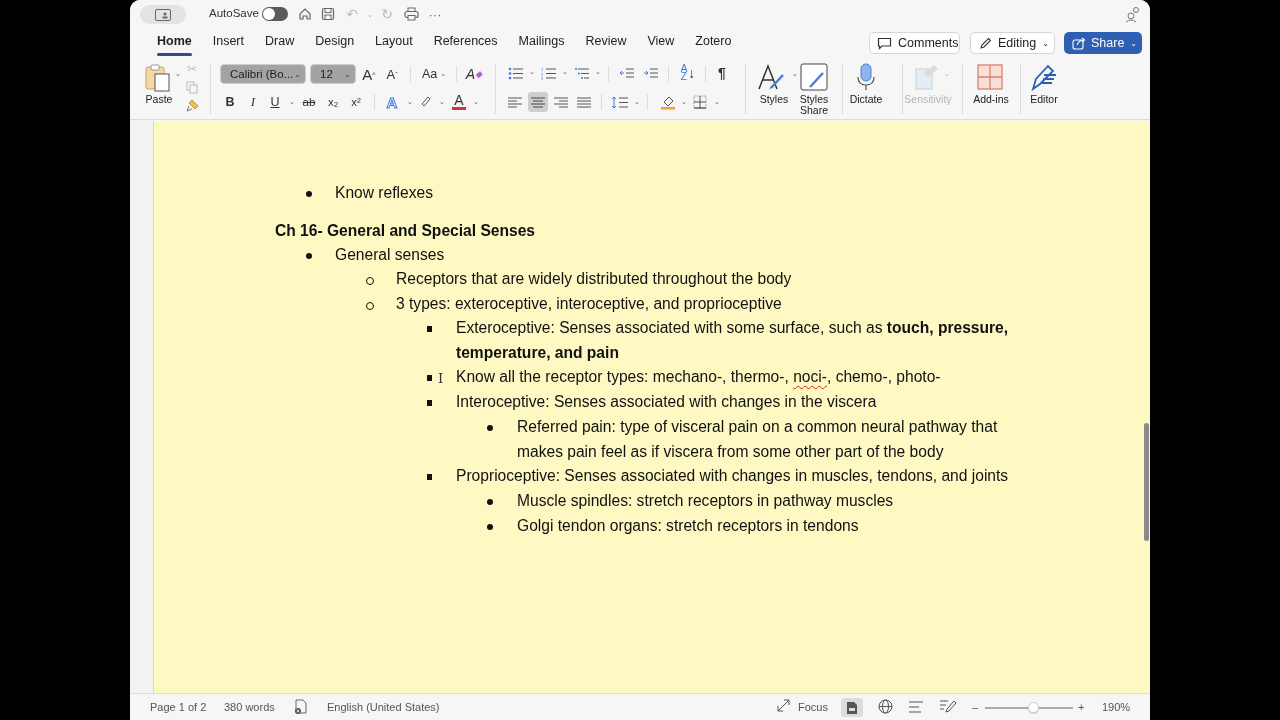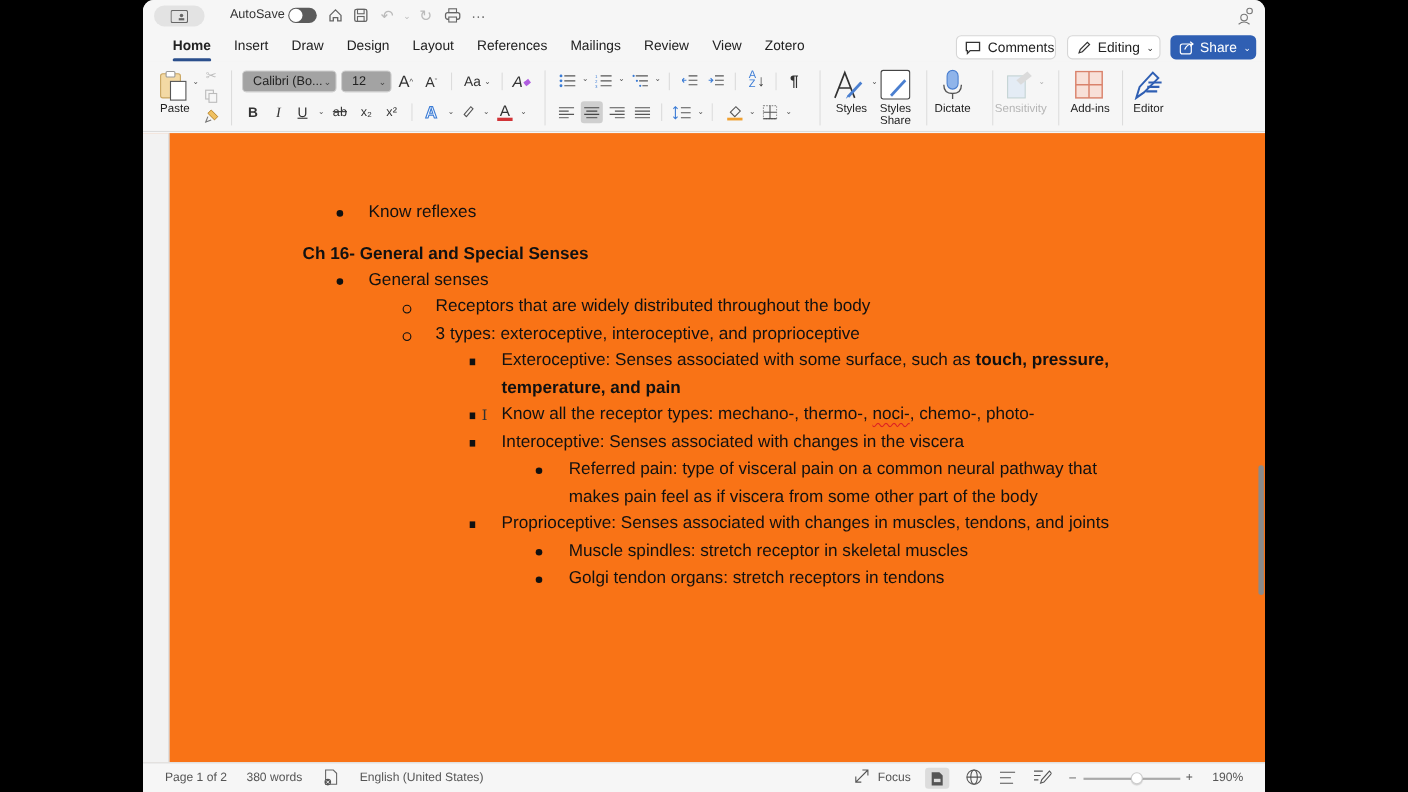--- a/index.html
+++ b/index.html
@@ -34,21 +34,21 @@
   .ribbon { position: absolute; left: 0; top: 56px; width: 100%; height: 64px; background: #f6f6f6; border-bottom: 1px solid #dcdcdc; }
   .rb { position: absolute; color: #333; font-size: 11px; display: flex; align-items: center; justify-content: center; }
   .sep { position: absolute; top: 8px; width: 1px; height: 50px; background: #dcdcdc; }
   .font-box { position: absolute; top: 8px; height: 20px; background: #a3a3a3; border: 1px solid #cfcfcf; border-radius: 4px; font-size: 11.5px; display: flex; align-items: center; padding-left: 9px; color: #222; }
   .font-box .dd { position: absolute; right: 4px; font-size: 8px; color: #444; }
   .big-label { position: absolute; font-size: 10.5px; color: #222; text-align: center; line-height: 11px; }
   .big-label.dim { color: #b5b5b5; }
   .small-dd { font-size: 7px; color: #555; margin-left: 3px; }
 
   
-  .canvas { position: absolute; left: 0; top: 121px; width: 1020px; height: 572px; background: #f97316; }
+  .canvas { position: absolute; left: 0; top: 121px; width: 1020px; height: 572px; background: #fef9c3; }
   .canvas-gutter { position: absolute; left: 0; top: 0; width: 24px; height: 100%; background: #f2f2f2; border-right: 1px solid #d8d8d8; }
   .scrollbar { position: absolute; left: 1014px; top: 302px; width: 5px; height: 118px; background: #8a8a8a; border-radius: 3px; }
   .doc { position: absolute; left: 0; top: 0; width: 100%; font-family: "Liberation Sans", sans-serif; font-size: 15.6px; color: #111; }
   .line { position: absolute; white-space: nowrap; }
   .bullet-dot { position: absolute; width: 6px; height: 6px; border-radius: 50%; background: #111; }
   .bullet-circle { position: absolute; width: 8px; height: 8px; border-radius: 50%; border: 1.3px solid #111; }
   .bullet-square { position: absolute; width: 5px; height: 6px; background: #111; }
   .bold { font-weight: bold; }
   .squiggle { text-decoration: underline wavy #d22; text-decoration-thickness: 1px; text-underline-offset: 3px; }
   .ibeam { position: absolute; font-family: "DejaVu Serif", serif; font-size: 13px; color: #333; }
@@ -385,21 +385,21 @@
       <span class="line" style="left:326px;top:272px">Interoceptive: Senses associated with changes in the viscera</span>
 
       <span class="bullet-dot" style="left:357px;top:304px"></span>
       <span class="line" style="left:387px;top:297px">Referred pain: type of visceral pain on a common neural pathway that</span>
       <span class="line" style="left:387px;top:322px">makes pain feel as if viscera from some other part of the body</span>
 
       <span class="bullet-square" style="left:297px;top:353px"></span>
       <span class="line" style="left:326px;top:346px">Proprioceptive: Senses associated with changes in muscles, tendons, and joints</span>
 
       <span class="bullet-dot" style="left:357px;top:378px"></span>
-      <span class="line" style="left:387px;top:371px">Muscle spindles: stretch receptor in skeletal muscles</span>
+      <span class="line" style="left:387px;top:371px">Muscle spindles: stretch receptors in pathway muscles</span>
 
       <span class="bullet-dot" style="left:357px;top:403px"></span>
       <span class="line" style="left:387px;top:396px">Golgi tendon organs: stretch receptors in tendons</span>
     </div>
     <div class="scrollbar"></div>
   </div>
 
   <div class="statusbar">
     <span class="sb" style="left:20px">Page 1 of 2</span>
     <span class="sb" style="left:94px">380 words</span>

